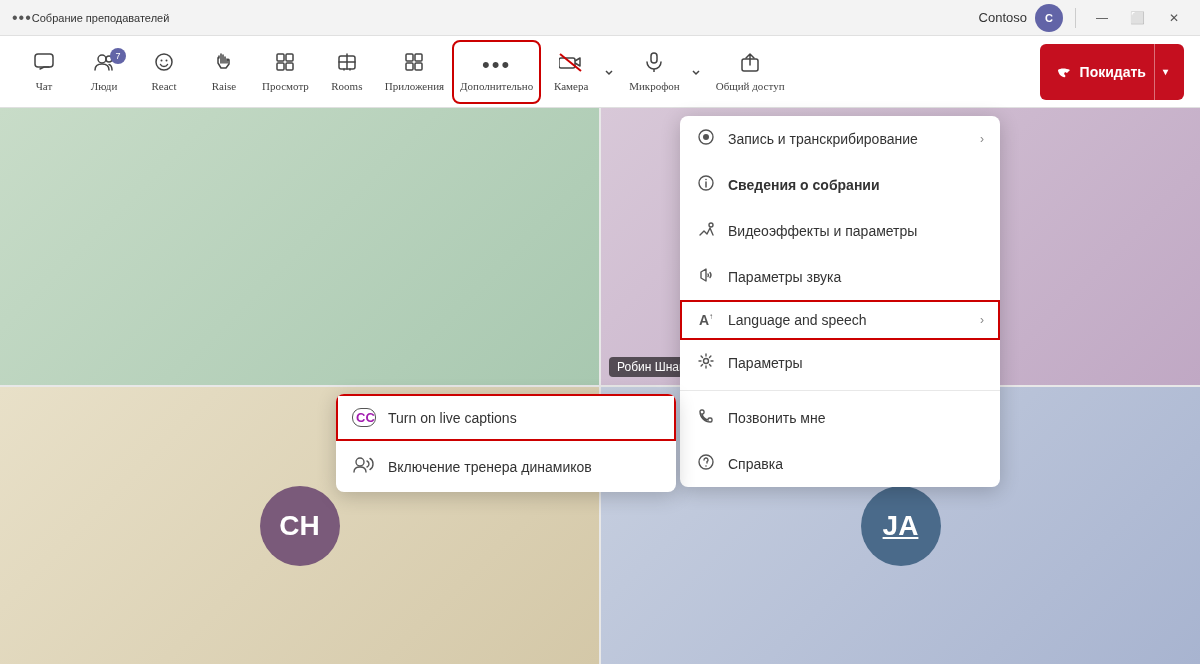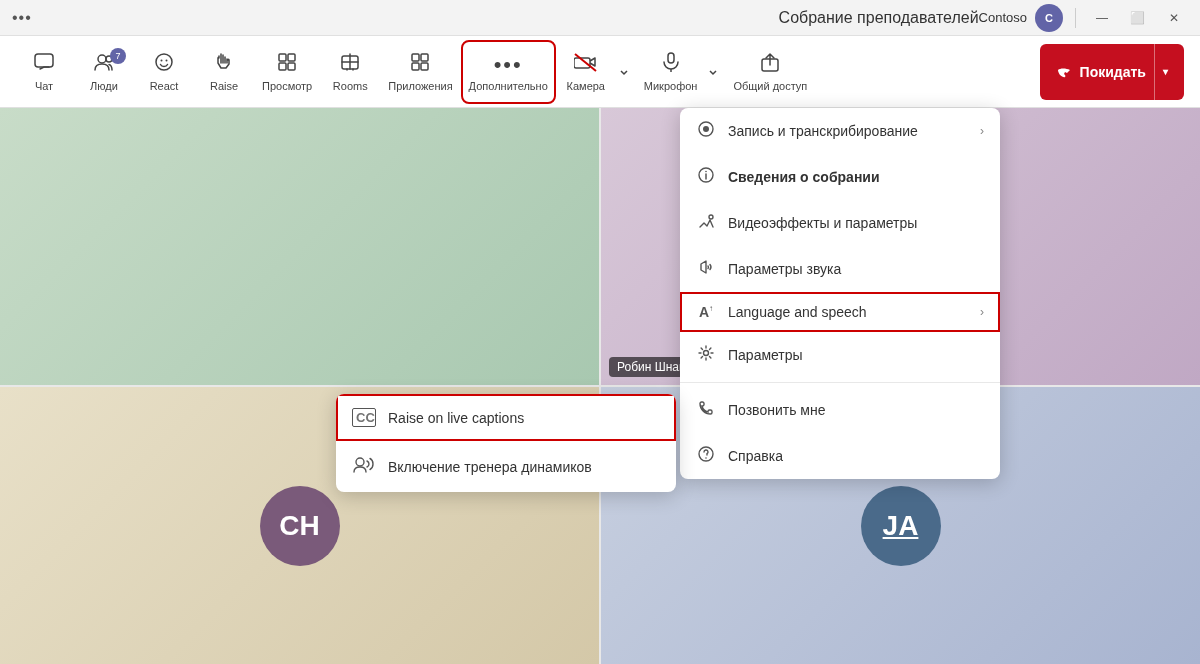--- a/index.html
+++ b/index.html
@@ -16,25 +16,25 @@
     .title-bar {
       height: 36px;
       background: #f3f3f3;
       display: flex;
       align-items: center;
       justify-content: space-between;
       padding: 0 12px;
       border-bottom: 1px solid #e0e0e0;
     }
     .title-bar-title {
-      font-size: 16px;
+      font-size: 11px;
       color: #333;
       font-weight: 400;
       flex: 1;
-      text-align: right;
+      text-align: left;
     }
     .title-bar-btn {
       width: 28px;
       height: 28px;
       display: flex;
       align-items: center;
       justify-content: center;
       cursor: pointer;
       font-size: 12px;
       color: #555;
@@ -96,20 +96,21 @@
     }
     .toolbar-icon {
       font-size: 20px;
       color: #444;
       margin-bottom: 2px;
     }
     .toolbar-label {
       font-size: 11px;
       color: #444;
       white-space: nowrap;
+      font-family: Liberation Serif, serif;
     }
     .badge {
       position: absolute;
       top: 6px;
       right: 6px;
       background: #6264a7;
       color: white;
       border-radius: 50%;
       width: 16px;
       height: 16px;
@@ -208,21 +209,21 @@
       gap: 4px;
     }
     .muted-icon {
       font-size: 11px;
       color: #ff6b6b;
     }
 
     
     .dropdown-menu {
       position: absolute;
-      top: 0;
+      top: 8px;
       right: 200px;
       background: white;
       border-radius: 8px;
       box-shadow: 0 4px 20px rgba(0,0,0,0.2);
       width: 320px;
       z-index: 100;
       overflow: hidden;
     }
     .menu-item {
       display: flex;
@@ -537,22 +538,22 @@
             <path d="M7 7a2 2 0 113 1.7V10" stroke="#555" stroke-width="1.4" stroke-linecap="round"></path>
             <circle cx="9" cy="13" r="0.8" fill="#555"></circle>
           </svg>
       </span>
       <span class="menu-text">Справка</span>
     </div>
   </div>
 
   <div class="sub-popup">
     <div class="sub-popup-item highlighted">
-      <span class="sub-popup-icon" style="font-size:13px;font-weight:700;border:1.5px solid #555;border-radius:2px;padding:1px 3px;color:#737373;">CC</span>
-      <span>Raise on live captions</span>
+      <span class="sub-popup-icon" style="font-size:13px;font-weight:700;border:1.5px solid #555;border-radius:9px;padding:1px 3px;color:#a21caf;">CC</span>
+      <span>Turn on live captions</span>
     </div>
     <div class="sub-popup-item">
       <span class="sub-popup-icon">
         <svg width="22" height="18" viewBox="0 0 22 18" fill="none">
             <circle cx="7" cy="7" r="4" stroke="#555" stroke-width="1.4"></circle>
             <path d="M1 17c0-3.5 2.7-5 6-5s6 1.5 6 5" stroke="#555" stroke-width="1.4" stroke-linecap="round"></path>
             <path d="M14 6c1 0.5 2 1.5 2 3s-1 2.5-2 3" stroke="#555" stroke-width="1.4" stroke-linecap="round"></path>
             <path d="M17 3.5c2 1 3 3 3 5.5s-1 4.5-3 5.5" stroke="#555" stroke-width="1.4" stroke-linecap="round"></path>
           </svg>
       </span>

